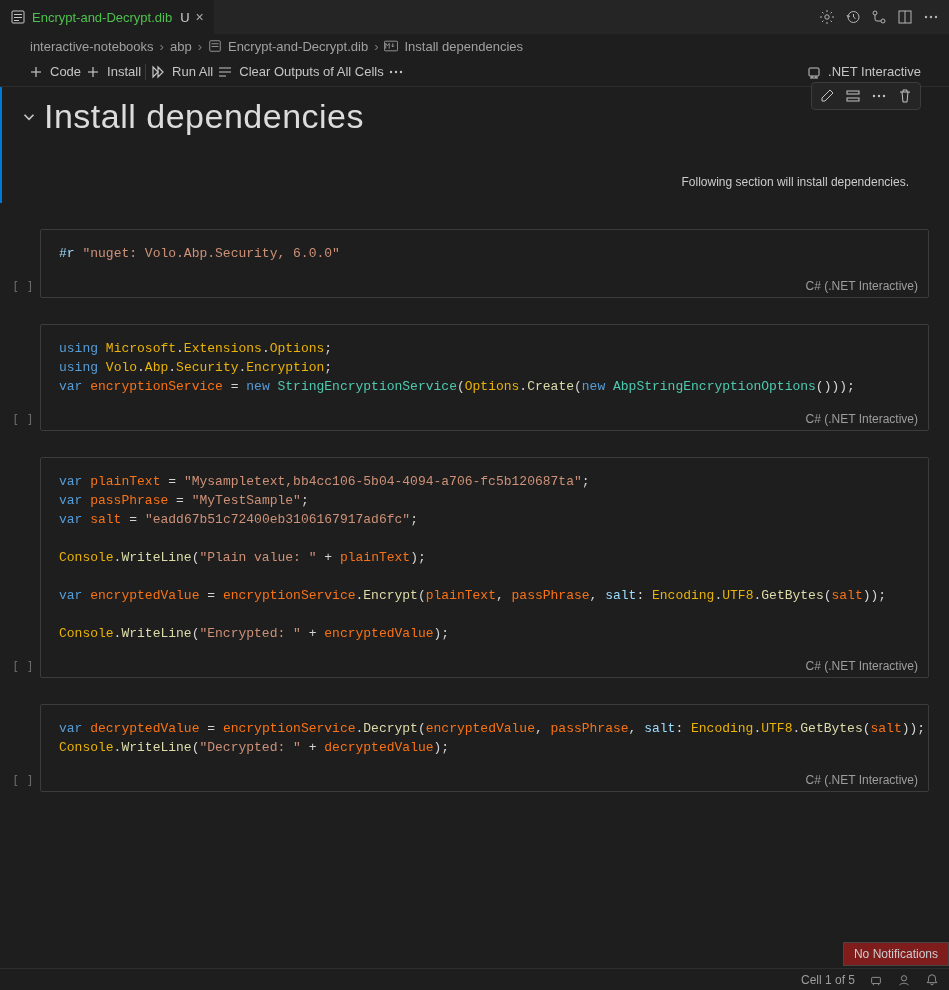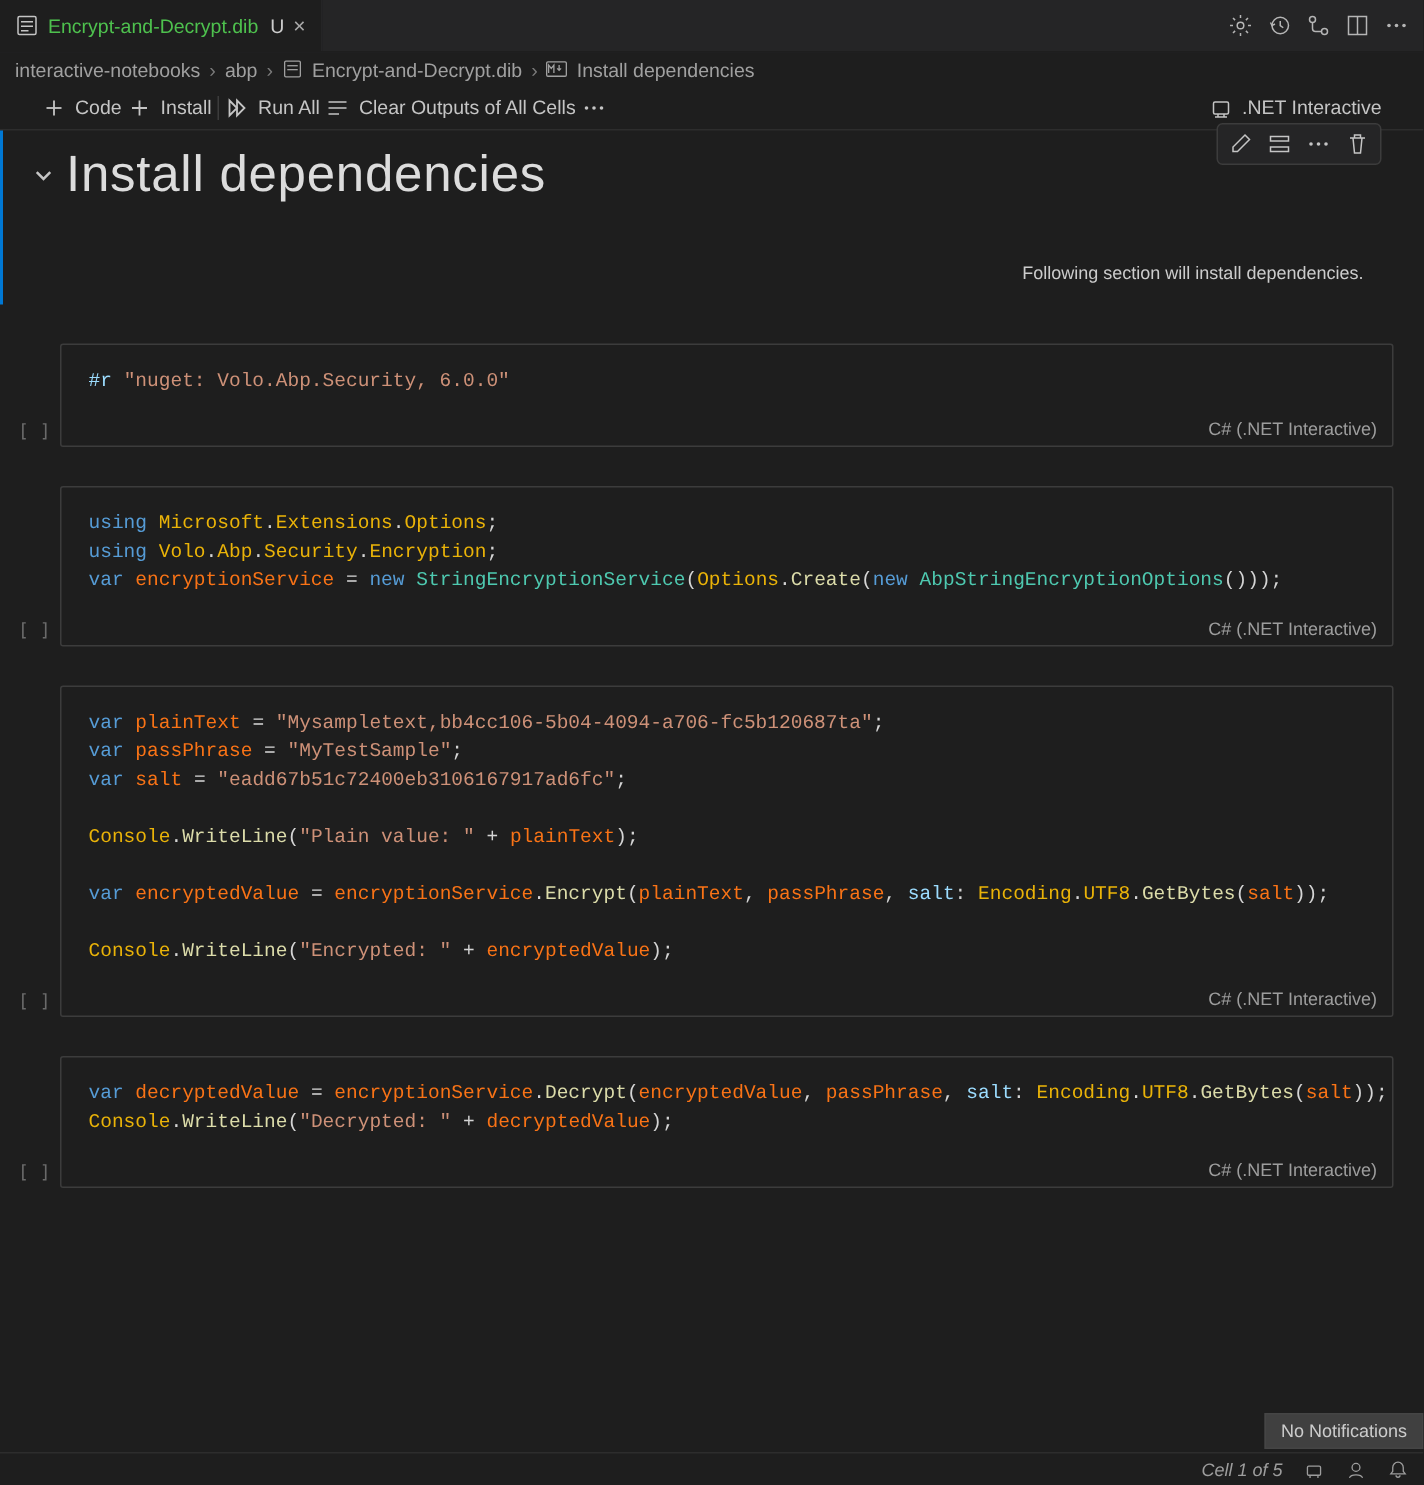--- a/index.html
+++ b/index.html
@@ -43,21 +43,21 @@
     color: #c5c5c5;
   }
   .tabbar-actions .ic { width:16px; height:16px; opacity:.9; cursor:pointer; }
 
   
   .breadcrumb {
     height: 22px;
     display: flex;
     align-items: center;
     gap: 4px;
-    padding: 0 10px;
+    padding: 0 30px;
     color: #a0a0a0;
     font-size: 13px;
     text-align: center;
   }
   .breadcrumb .sep { color: #7a7a7a; padding: 0 2px; }
   .breadcrumb .file-ic, .breadcrumb .md-ic {
     display:inline-flex; align-items:center; margin-right:2px;
   }
   .breadcrumb .file-ic svg, .breadcrumb .md-ic svg { width:14px; height:14px; }
 
@@ -173,29 +173,29 @@
     background:#1e1e1e;
     border-top:1px solid #2d2d2d;
     display:flex;
     align-items:center;
     justify-content:flex-end;
     gap:14px;
     padding:0 10px;
     color:#9d9d9d;
     font-size:12px;
   }
-  .statusbar .sb-item { display:flex; align-items:center; gap:4px; cursor:pointer;font-style:italic; }
+  .statusbar .sb-item { display:flex; align-items:center; gap:4px; cursor:pointer; }
   .statusbar svg { width:14px; height:14px; }
 
   
   .toast {
     position:absolute;
     right: 0;
     bottom: 24px;
-    background:#404040;
+    background:#7f1d1d;
     border:1px solid #454545;
     padding:4px 10px;
     color:#cccccc;
     font-size:12px;
   }
 </style>
 </head>
 <body>
 
 <div class="tabbar">

